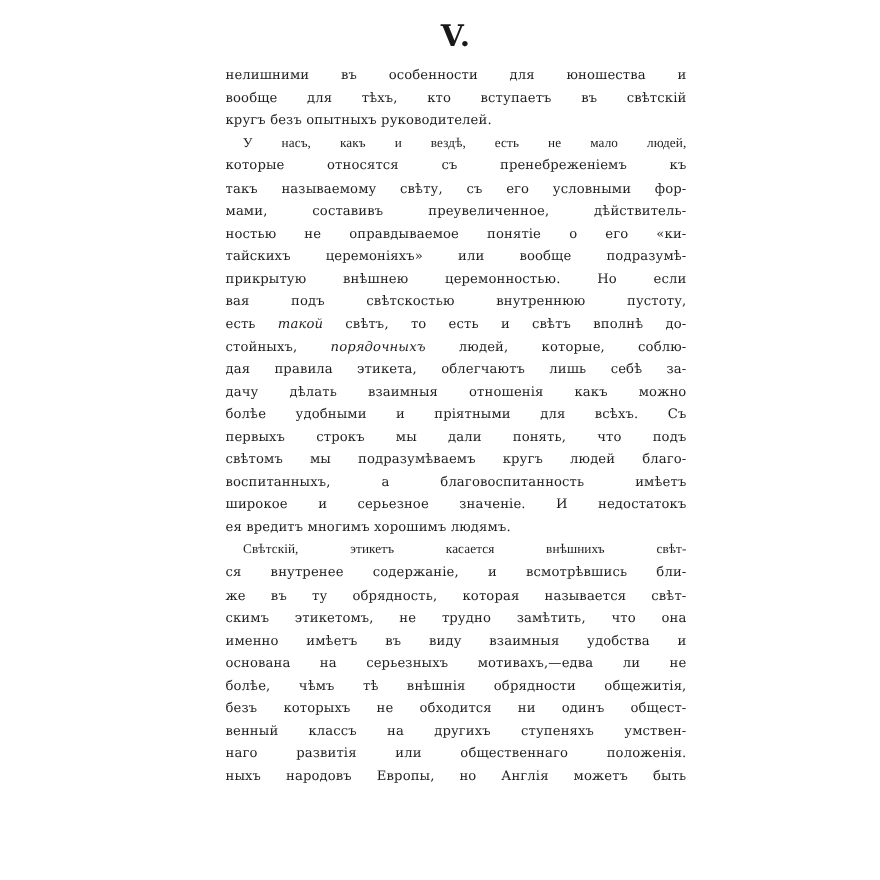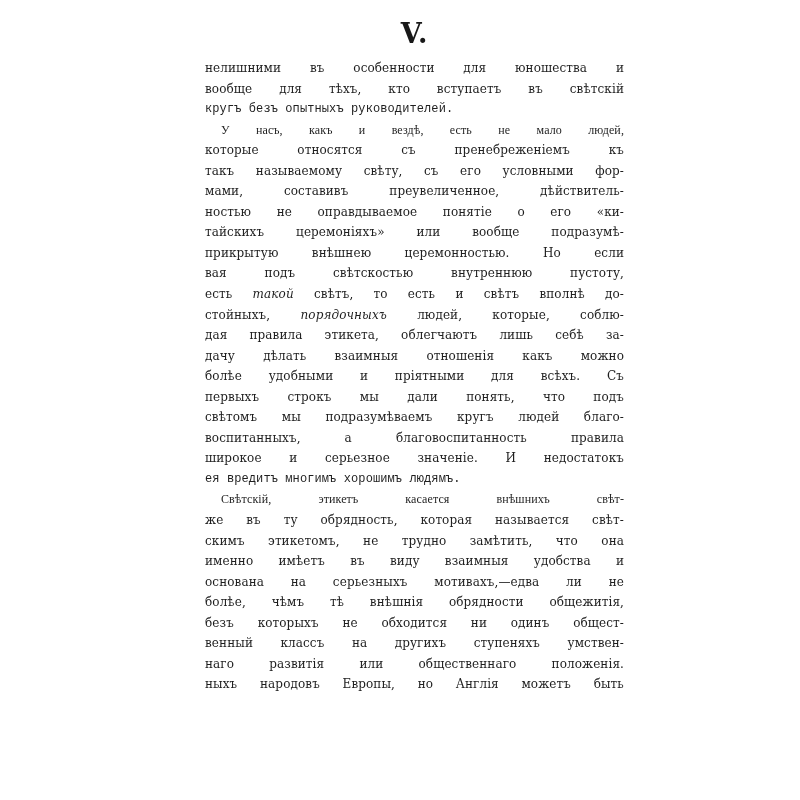--- a/index.html
+++ b/index.html
@@ -41,21 +41,20 @@
   }
   .line {
     text-align: justify;
     text-align-last: justify;
     white-space: normal;
     height: 20.55px;
     overflow: visible;
   }
   .line.no-just {
     text-align-last: left;
-    font-family: Liberation Mono, monospace;
   }
   .line.indent {
     text-indent: 16px;
     font-family: Liberation Serif, serif;
   }
   .line i {
     font-style: italic;
   }
 </style>
 </head>
@@ -75,24 +74,25 @@
       <div class="line">тайскихъ церемоніяхъ» или вообще  подразумѣ-</div>
       <div class="line">прикрытую  внѣшнею  церемонностью. Но  если</div>
       <div class="line">вая  подъ  свѣтскостью  внутреннюю  пустоту,</div>
       <div class="line">есть <i>такой</i> свѣтъ,  то  есть  и свѣтъ  вполнѣ  до-</div>
       <div class="line">стойныхъ,  <i>порядочныхъ</i>  людей,  которые, соблю-</div>
       <div class="line">дая правила  этикета,  облегчаютъ  лишь себѣ  за-</div>
       <div class="line">дачу  дѣлать  взаимныя  отношенія  какъ  можно</div>
       <div class="line">болѣе  удобными  и  пріятными  для  всѣхъ.  Съ</div>
       <div class="line">первыхъ  строкъ  мы  дали  понять,  что  подъ</div>
       <div class="line">свѣтомъ  мы  подразумѣваемъ кругъ людей благо-</div>
-      <div class="line">воспитанныхъ,  а  благовоспитанность  правила</div>
+      <div class="line">воспитанныхъ,  а  благовоспитанность  имѣетъ</div>
       <div class="line">широкое  и  серьезное  значеніе.  И  недостатокъ</div>
       <div class="line no-just">ея вредитъ многимъ хорошимъ людямъ.</div>
       <div class="line indent">Свѣтскій,  этикетъ  касается  внѣшнихъ  свѣт-</div>
+      <div class="line">ся внутренее содержаніе, и всмотрѣвшись бли-</div>
       <div class="line">же въ ту обрядность, которая  называется свѣт-</div>
       <div class="line">скимъ этикетомъ, не  трудно  замѣтить, что она</div>
       <div class="line">именно  имѣетъ  въ  виду  взаимныя  удобства и</div>
       <div class="line">основана на серьезныхъ мотивахъ,—едва ли не</div>
       <div class="line">болѣе, чѣмъ тѣ  внѣшнія обрядности  общежитія,</div>
       <div class="line">безъ которыхъ не  обходится  ни  одинъ общест-</div>
       <div class="line">венный классъ  на  другихъ  ступеняхъ  умствен-</div>
       <div class="line">наго  развитія  или  общественнаго  положенія.</div>
       <div class="line">ныхъ  народовъ  Европы,  но Англія можетъ быть</div>
     </div>

